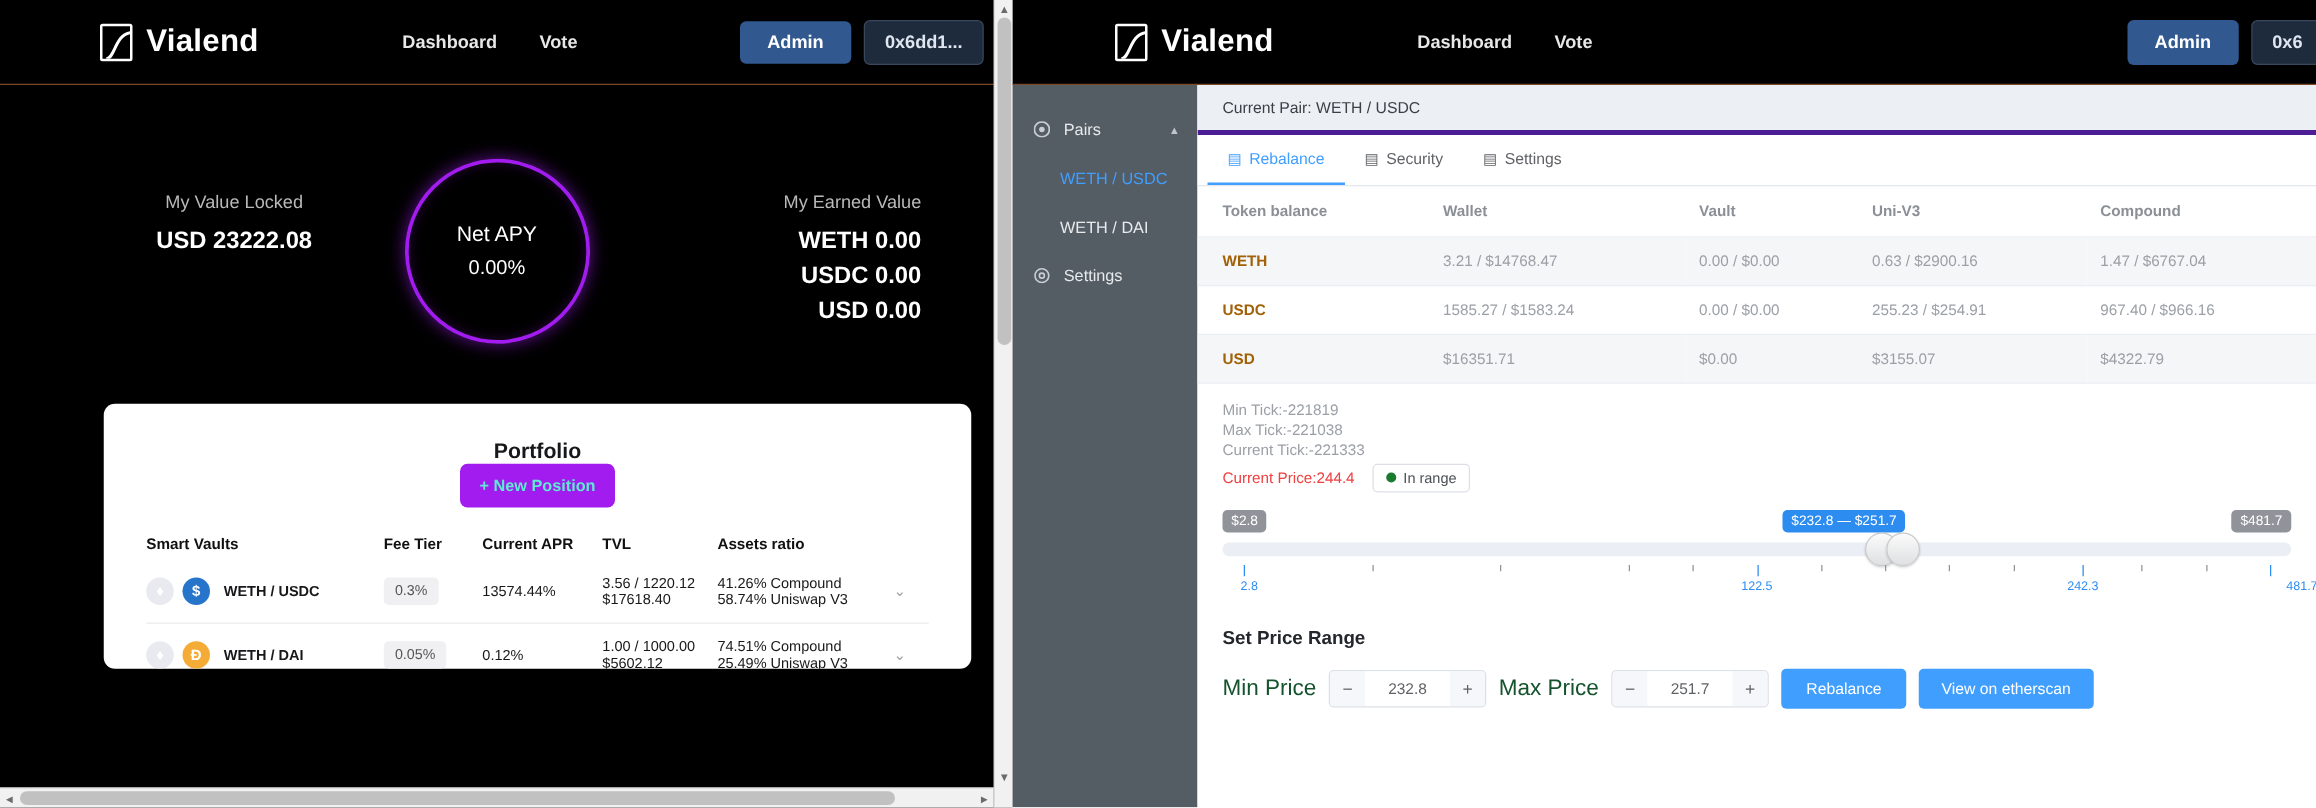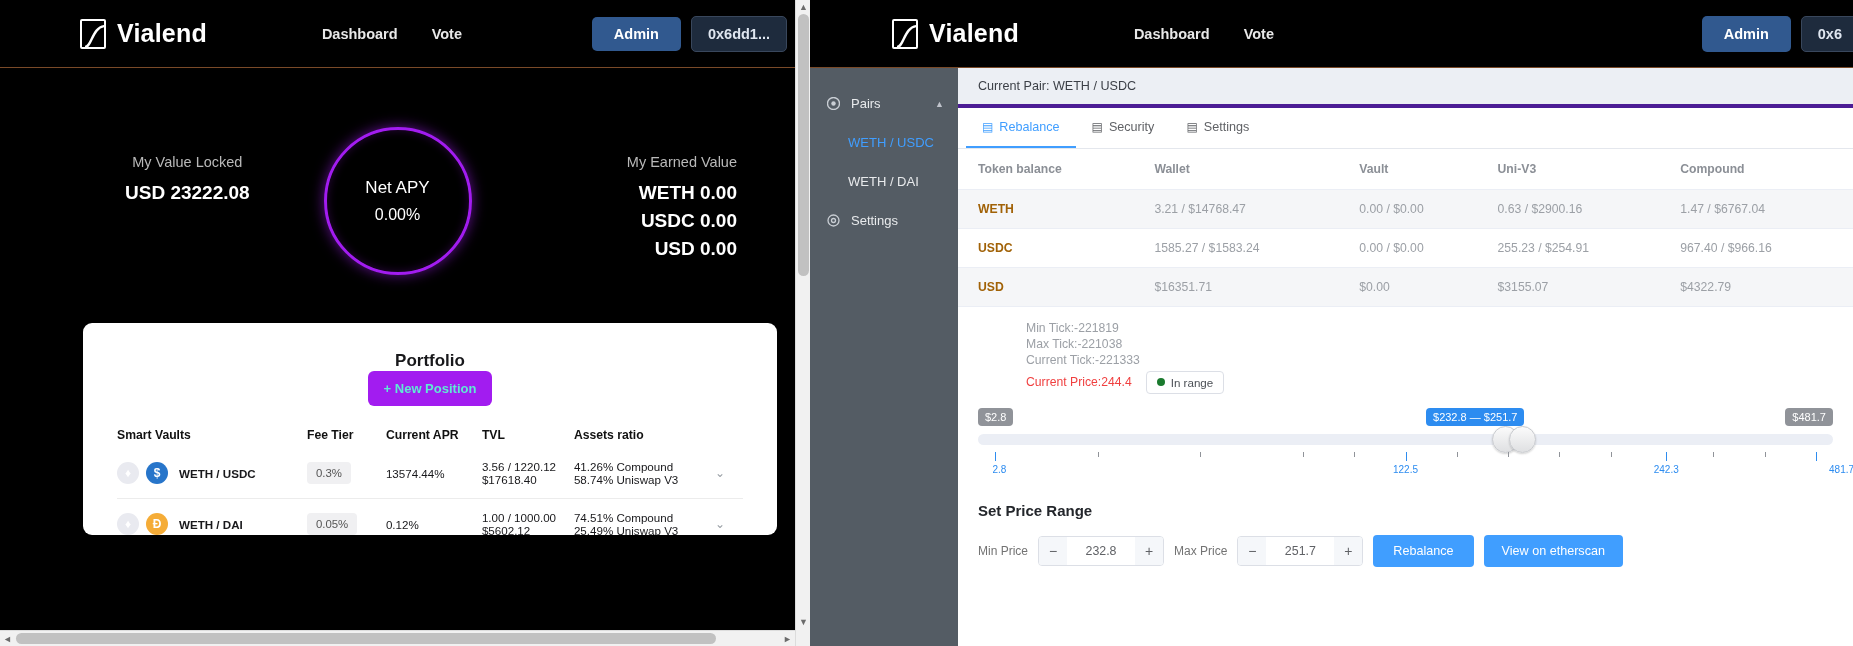--- a/index.html
+++ b/index.html
@@ -166,21 +166,21 @@
     text-align: left; font-size: 12.2px; color: #8b8f96; font-weight: 600;
     padding: 13px 10px; border-bottom: 1px solid #ebeef5;
   }
   table.bal td {
     font-size: 12.2px; color: #9ca0a6; padding: 12px 10px; border-bottom: 1px solid #ebeef5;
   }
   table.bal td:first-child { color: #a16207; font-weight: 700; }
   table.bal tr.shade td { background: #f5f6f8; }
   table.bal th:first-child, table.bal td:first-child { padding-left: 20px; }
 
-  .ticks { padding: 14px 20px 0 20px; margin-left: 48px; }
+  .ticks { padding: 14px 20px 0 20px; }
   .tick-line { font-size: 12.2px; color: #9ca0a6; line-height: 1.3; }
   .cur-price-row { display: flex; align-items: center; gap: 14px; margin-top: 2px; }
   .cur-price { font-size: 12.2px; color: #f04040; }
   .in-range {
     border: 1px solid #dcdfe6; border-radius: 4px; padding: 4px 10px;
     font-size: 11.6px; color: #4c5056; display: inline-flex; align-items: center; gap: 6px;
   }
   .dot-green { width: 8px; height: 8px; border-radius: 50%; background: #1a7a2e; display: inline-block; }
 
   .slider-wrap { margin: 14px 20px 0 20px; position: relative; height: 84px; }
@@ -196,21 +196,21 @@
   }
   .h1 { left: 60.1%; } .h2 { left: 62.1%; }
   .ticks-axis { position: absolute; top: 44px; left: 0; right: 0; height: 10px; }
   .ticks-axis i { position: absolute; top: 0; width: 1px; background: #909399; }
   .ticks-axis i.major { height: 9px; background: #2d8cf0; }
   .ticks-axis i.minor { height: 5px; }
   .axis-lbl { position: absolute; top: 56px; font-size: 10px; color: #2d8cf0; transform: translateX(-50%); }
 
   .set-price-title { font-size: 15px; font-weight: 700; color: #23262b; margin: 10px 0 0 20px; }
   .price-row { display: flex; align-items: center; gap: 10px; margin: 16px 0 0 20px; }
-  .price-lbl { font-size: 12px; color: #737373; }
+  .price-lbl { font-size: 18px; color: #14532d; }
   .stepper { display: flex; align-items: center; border: 1px solid #dcdfe6; border-radius: 4px; overflow: hidden; height: 30px; }
   .stepper button {
     width: 28px; height: 28px; border: none; background: #f5f7fa; color: #606266;
     font-size: 14px; cursor: pointer; font-family: "Liberation Sans", sans-serif;
   }
   .stepper input {
     width: 68px; height: 28px; border: none; text-align: center; font-size: 12.4px;
     color: #606266; font-family: "Liberation Sans", sans-serif; outline: none;
   }
   .btn-rebalance {

